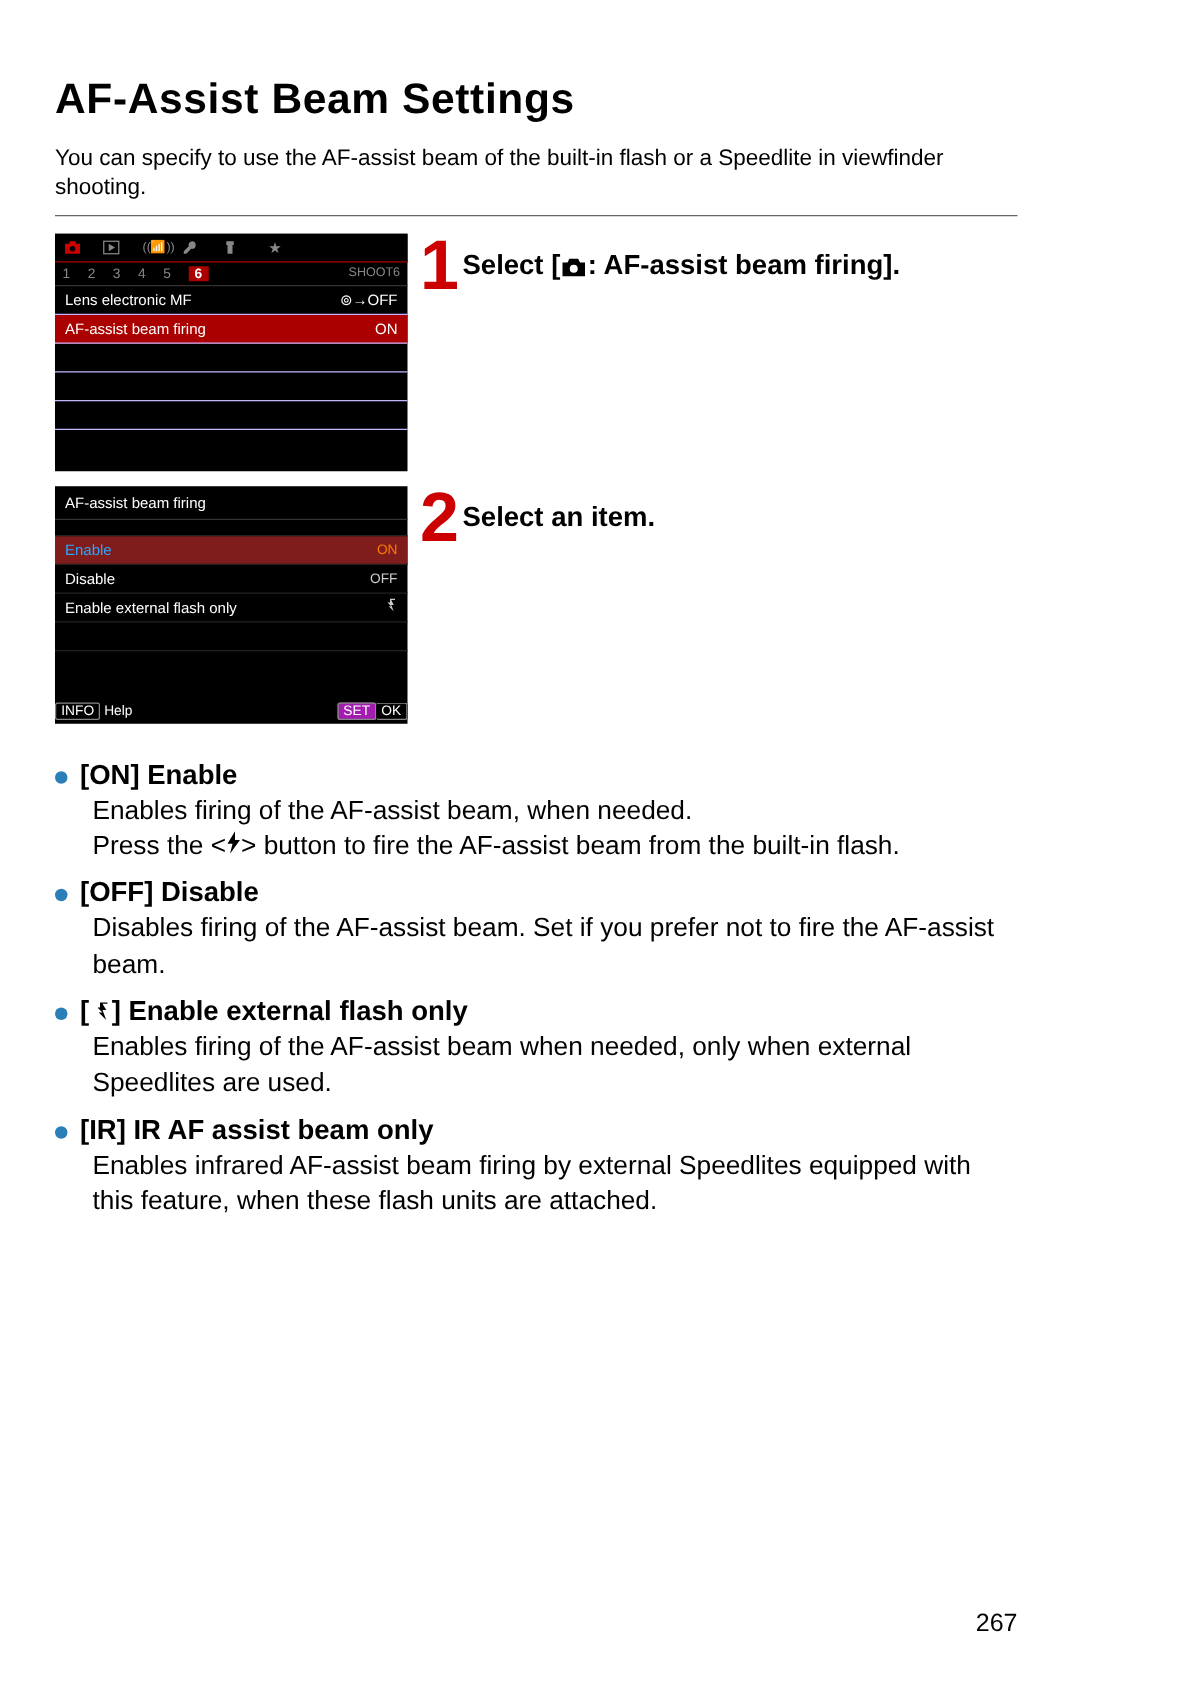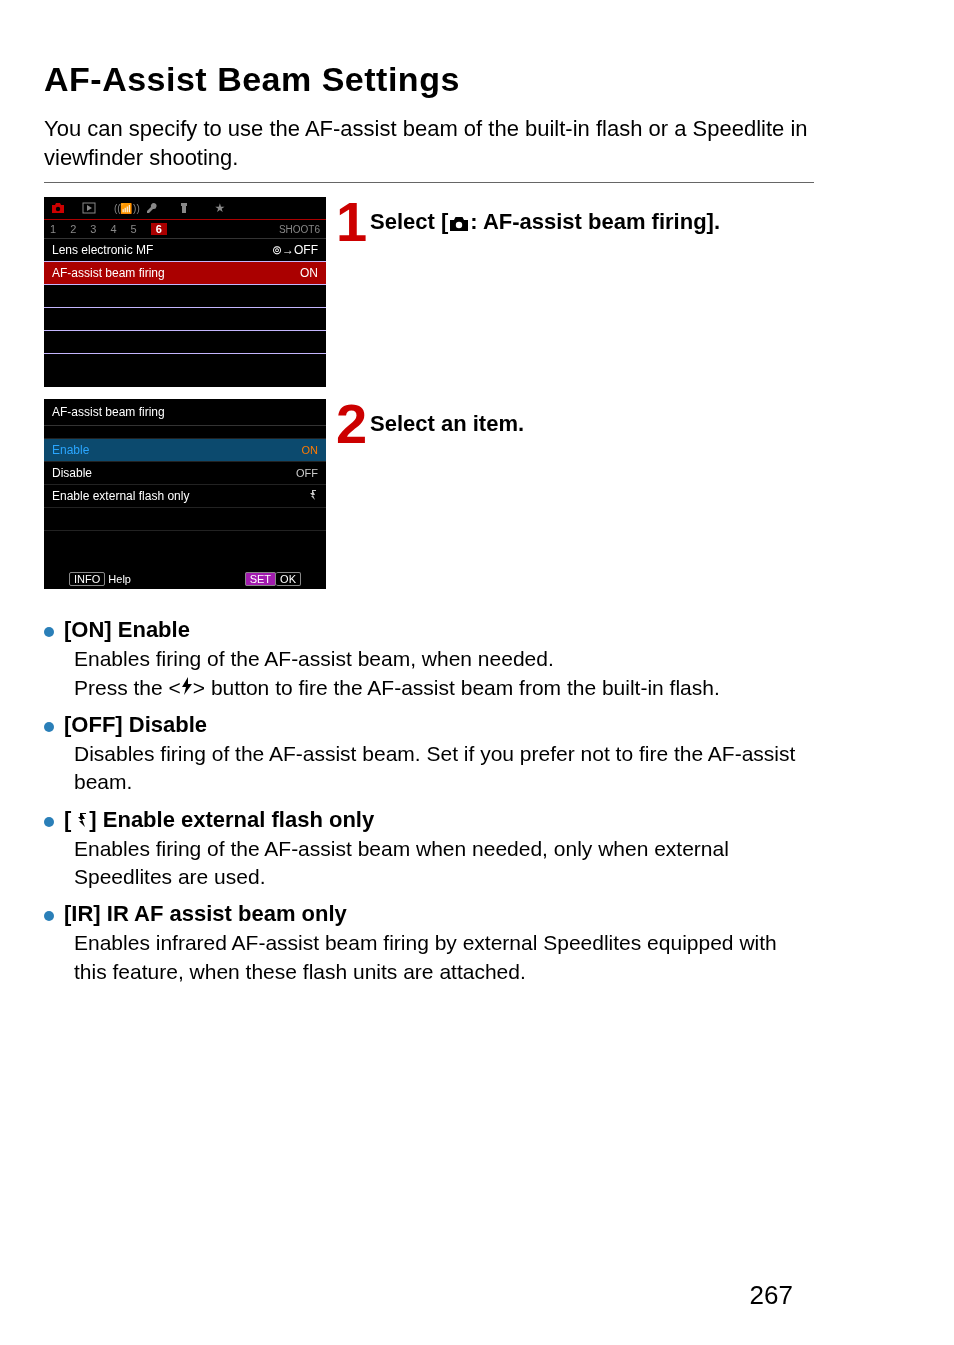--- a/index.html
+++ b/index.html
@@ -1,48 +1,48 @@
 <!DOCTYPE html>
 <html><head>
 <meta charset="utf-8">
 <style>
   html,body{margin:0;padding:0;background:#fff;font-family:Arial,Helvetica,sans-serif;color:#000}
   .page{width:858px;height:1345px;position:relative;box-sizing:border-box;padding:60px 44px 0 44px}
   h1{font-size:34px;font-weight:bold;margin:0 0 8px 0;letter-spacing:.5px}
-  .intro{font-size:22px;line-height:1.3;margin:16px 0 10px 0}
+  .intro{font-size:18px;line-height:1.3;margin:16px 0 10px 0}
   .hr{border-top:1px solid #666;margin:4px 0 14px 0}
   .step-row{display:flex;align-items:flex-start;margin-bottom:12px}
   .cam-screen{width:282px;height:190px;background:#000;color:#fff;font-size:12px;position:relative;flex:0 0 auto;margin-right:10px}
   .cam-screen2{width:282px;height:190px;background:#000;color:#fff;font-size:12px;position:relative;flex:0 0 auto;margin-right:10px}
   .tabbar{height:22px;background:#000;border-bottom:1px solid #a00;display:flex;align-items:center;padding:0 6px;gap:12px}
   .tabbar .ico{width:20px;text-align:center}
   .tabbar svg{display:block}
   .subtab{height:18px;display:flex;align-items:center;padding:0 6px;gap:14px;font-size:11px;color:#888;border-bottom:1px solid #333}
   .subtab .sel{background:#a00;color:#fff;padding:0 5px;font-weight:bold}
   .subtab .right{margin-left:auto;color:#888;font-size:10px}
   .menu-row{display:flex;justify-content:space-between;align-items:center;height:22px;padding:0 8px;border-bottom:1px solid #c4b5fd;font-size:12px}
   .menu-row.sel{background:#a00;color:#fff}
   .cam-title{padding:6px 8px;font-size:12px;border-bottom:1px solid #333}
   .opt-row{display:flex;justify-content:space-between;align-items:center;height:22px;padding:0 8px;border-bottom:1px solid #222;font-size:12px}
-  .opt-row.sel{background:#0c4a6e}
+  .opt-row.sel{background:#7f1d1d}
   .opt-row.sel .lab{color:#2aa6ff}
   .opt-row .val{color:#ccc;font-size:11px}
   .opt-row.sel .val{color:#ff7a00}
-  .foot{position:absolute;bottom:4px;left:0;right:0;display:flex;justify-content:space-between;padding:0 25px;font-size:11px}
+  .foot{position:absolute;bottom:4px;left:0;right:0;display:flex;justify-content:space-between;padding:0 0;font-size:11px}
   .btn-box{background:#000;border:1px solid #888;padding:0 4px;border-radius:2px;color:#fff}
   .btn-box.gray{background:#a21caf}
   .step-num{font-size:56px;font-weight:bold;color:#cc0000;line-height:.9;width:30px;flex:0 0 auto;margin-right:4px;font-family:Arial,Helvetica,sans-serif}
   .step-text{font-size:22px;font-weight:bold;margin-top:12px}
   .cam-ico{display:inline-block;vertical-align:-3px}
   .bullets{margin-top:28px}
   .bullet{display:flex;margin:6px 0 2px 0}
   .bullet .dot{width:10px;height:10px;border-radius:50%;background:#2a7fb8;margin:10px 10px 0 0;flex:0 0 auto}
   .bullet .head{font-size:22px;font-weight:bold}
   .bullet-body{font-size:21px;line-height:1.35;margin:2px 0 10px 30px}
-  .page-num{position:absolute;bottom:34px;right:65px;font-size:26px}
+  .page-num{position:absolute;bottom:34px;right:44px;font-size:20px}
   .flash-glyph{display:inline-block}
 </style>
 </head>
 <body>
 
 <div class="page">
 
   <h1>AF-Assist Beam Settings</h1>
   <p class="intro">You can specify to use the AF-assist beam of the built-in flash or a Speedlite in viewfinder shooting.</p>
   <div class="hr"></div>

